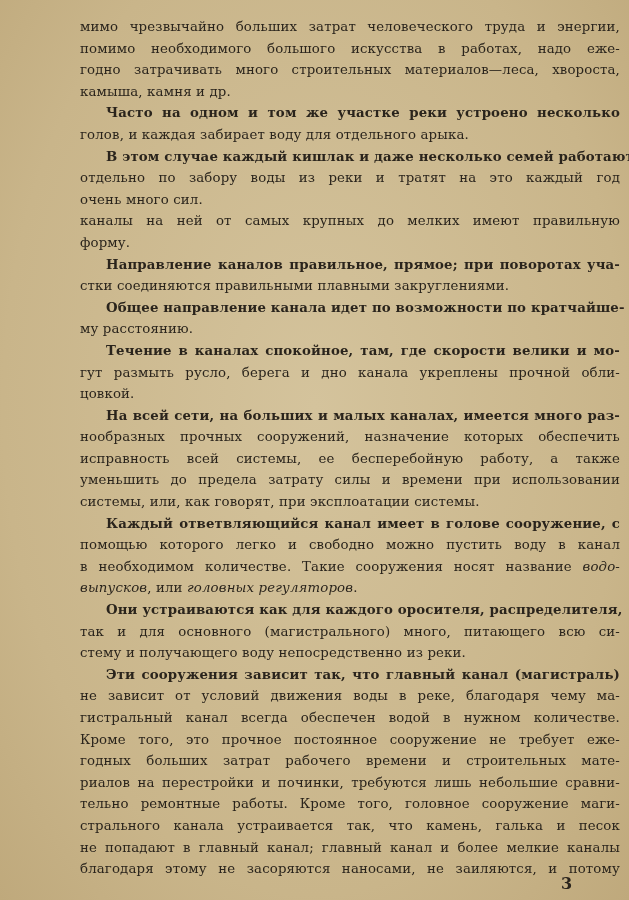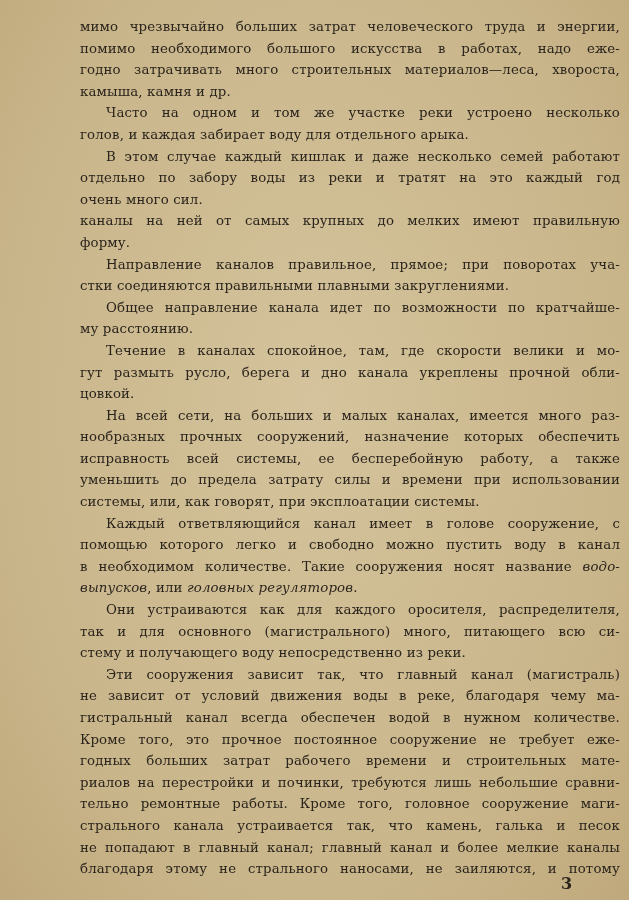--- a/index.html
+++ b/index.html
@@ -12,21 +12,21 @@
   }
   .page {
     position: absolute; left: 46px; top: 16px; width: 540px;
     font-size: 13.3px; line-height: 21.6px;
     letter-spacing: 0.15px;
     margin-left: 34px;
   }
   .para { margin: 0; text-align: justify; }
   .line { display: block; white-space: nowrap; text-align: justify; text-align-last: justify; }
   .line.last { text-align-last: left; }
-  .indent { padding-left: 26px; }
+  .indent { padding-left: 26px; font-weight: bold; }
   .it { font-style: italic; }
   .pagenum {
     position: absolute; left: 561px; top: 874px;
     font-size: 16px; font-weight: bold; color: #2a241c;
   }
 </style>
 </head>
 <body>
 
 <div class="page">
@@ -84,19 +84,19 @@
   <div class="para">
     <span class="line indent">Эти сооружения зависит так, что главный канал (магистраль)</span>
     <span class="line">не зависит от условий движения воды в реке, благодаря чему ма-</span>
     <span class="line">гистральный канал всегда обеспечен водой в нужном количестве.</span>
     <span class="line">Кроме того, это прочное постоянное сооружение не требует еже-</span>
     <span class="line">годных больших затрат рабочего времени и строительных мате-</span>
     <span class="line">риалов на перестройки и починки, требуются лишь небольшие сравни-</span>
     <span class="line">тельно ремонтные работы. Кроме того, головное сооружение маги-</span>
     <span class="line">стрального канала устраивается так, что камень, галька и песок</span>
     <span class="line">не попадают в главный канал; главный канал и более мелкие каналы</span>
-    <span class="line">благодаря этому не стрального наносами, не заиляются, и потому</span>
+    <span class="line">благодаря этому не засоряются наносами, не заиляются, и потому</span>
 
   </div>
 
 </div>
 
 <div class="pagenum">3</div>
 
 </body></html>

